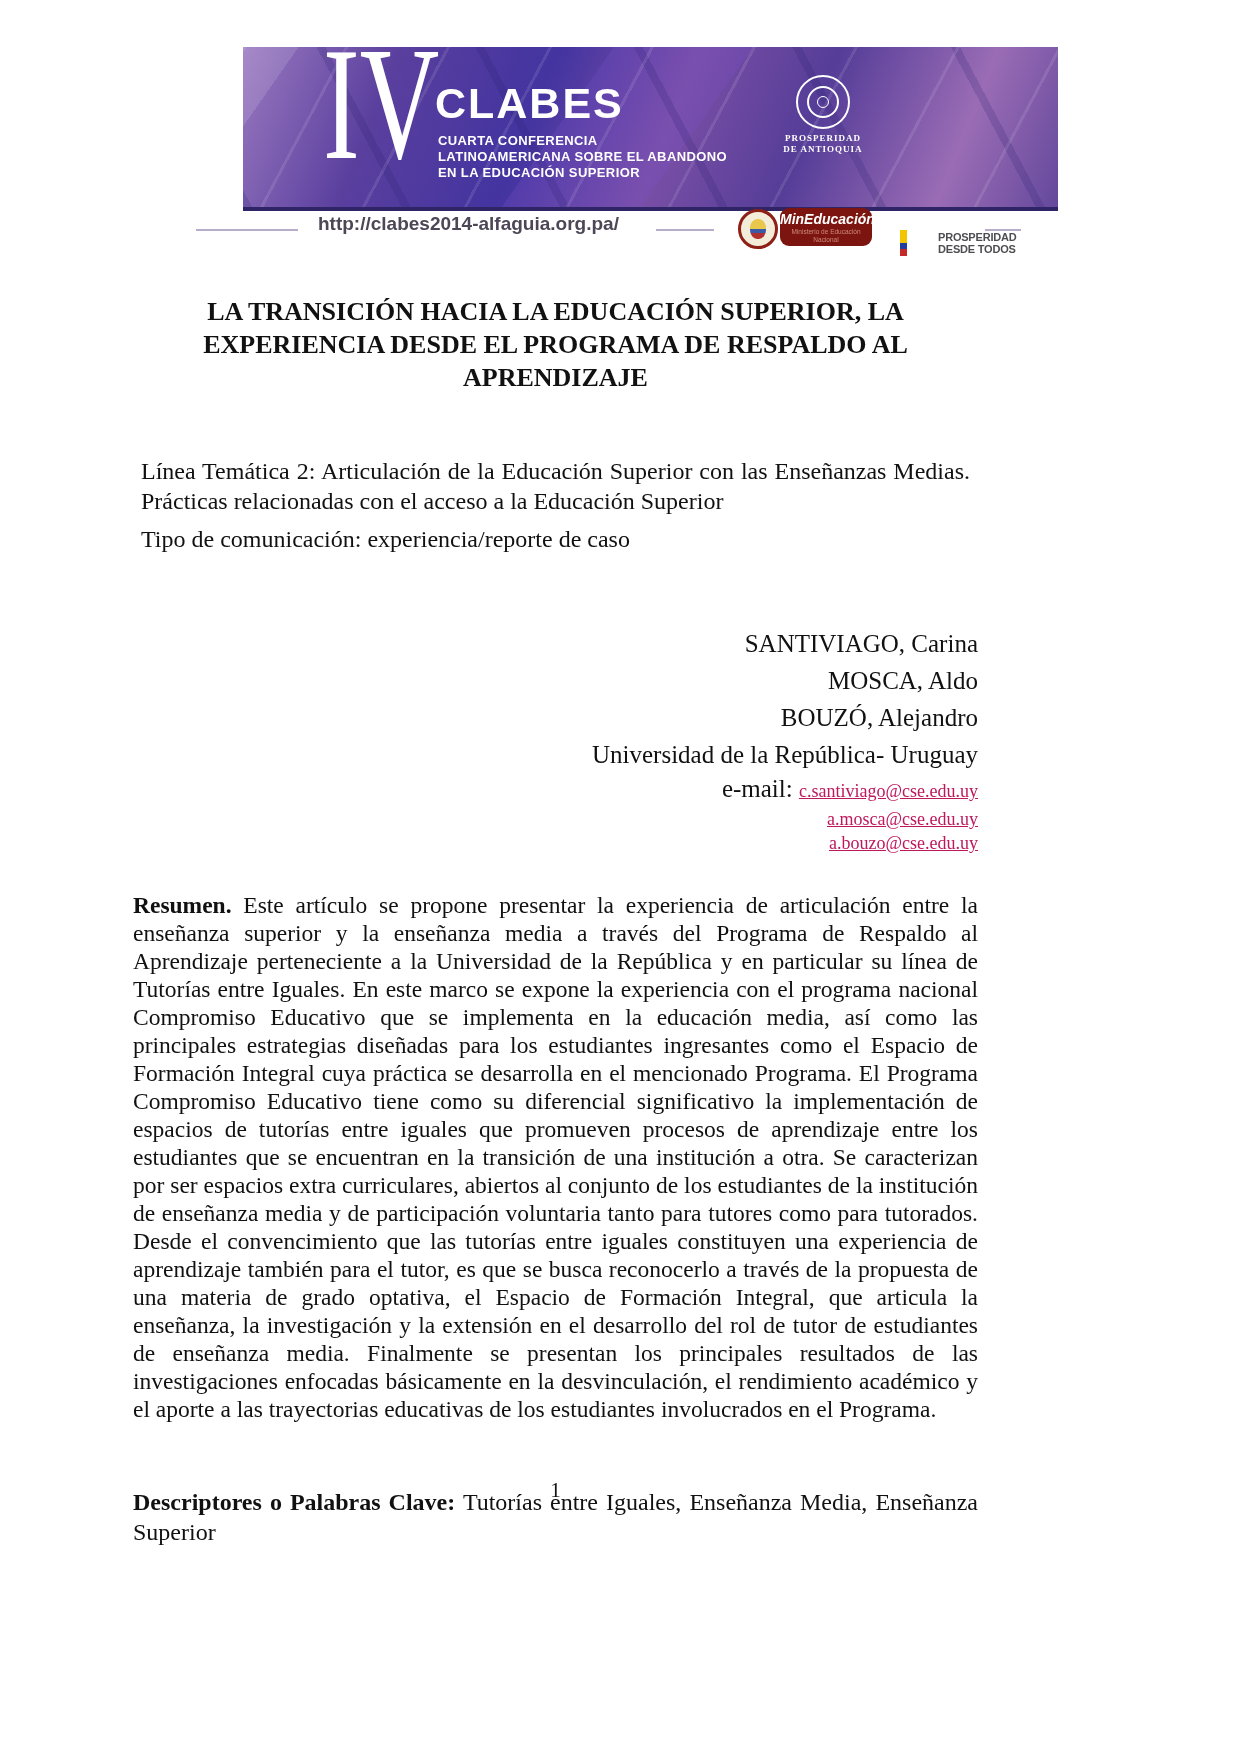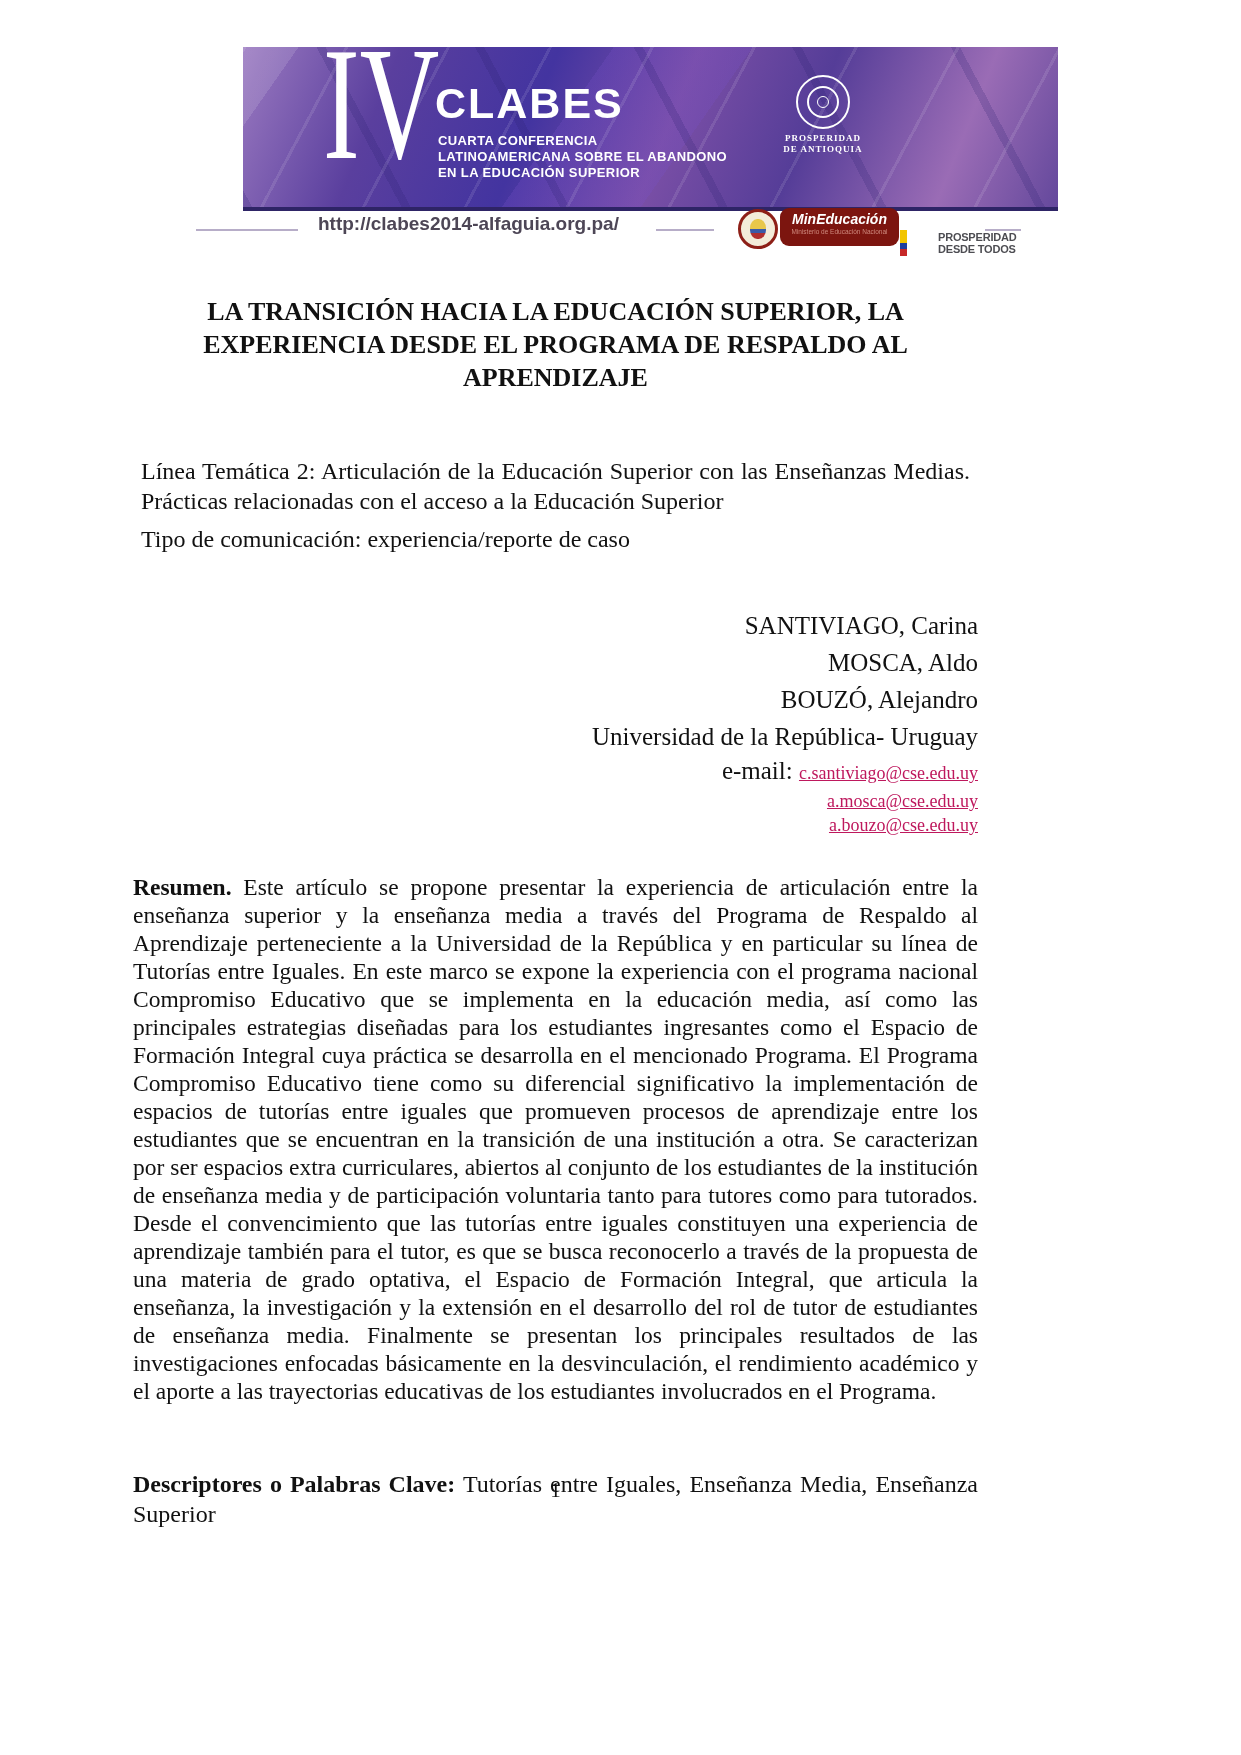--- a/index.html
+++ b/index.html
@@ -33,37 +33,37 @@
   .hline{position:absolute;height:2px;background:#b7adc8;}
   .hl-left{left:196px;top:229px;width:102px;}
   .hl-mid{left:656px;top:229px;width:58px;}
   .hl-right{left:985px;top:229px;width:36px;}
   .url{position:absolute;left:318px;top:213px;font-family:"Liberation Sans",sans-serif;
     font-weight:bold;font-size:19px;color:#4d4656;}
   .coat{position:absolute;left:738px;top:209px;width:34px;height:34px;border-radius:50%;
     border:3px solid #8d1f17;background:#f3ecd9;display:flex;align-items:center;justify-content:center;}
   .coat .ci{width:16px;height:20px;border-radius:45%;
     background:linear-gradient(#e8c74a 0 50%,#3a5aa8 50% 72%,#b03030 72%);}
-  .mined{position:absolute;left:780px;top:208px;width:119px;height:38px;background:#7c150f;
+  .mined{position:absolute;left:780px;top:208px;width:92px;height:38px;background:#7c150f;
     border-radius:9px;color:#fff;text-align:center;padding-top:3px;box-sizing:border-box;}
   .mined-label{font-family:"Liberation Sans",sans-serif;font-weight:bold;font-style:italic;
     font-size:14px;line-height:17px;}
   .mined-sub{font-family:"Liberation Sans",sans-serif;font-size:6.5px;line-height:8px;color:#cf8a7e;}
   .prosp{position:absolute;left:900px;top:230px;display:flex;align-items:center;gap:28px;}
   .prosp-flag{width:7px;height:26px;margin-right:3px;
     background:linear-gradient(#f2c500 0 50%,#1f3e9e 50% 75%,#c62828 75%);}
   .prosp-text{font-family:"Liberation Sans",sans-serif;font-weight:bold;font-size:11px;
     line-height:12px;color:#4d4d52;letter-spacing:-0.2px;}
 
   
   .content{position:absolute;left:133px;top:295px;width:845px;}
   .title{margin:0;font-size:26px;line-height:33px;font-weight:bold;text-align:center;}
   .meta{margin:8px;font-size:24px;line-height:30px;text-align:justify;}
   .meta.first{margin-top:62px;}
-  .authors{margin-top:53px;text-align:right;}
+  .authors{margin-top:71px;text-align:right;}
   .author{font-size:25px;line-height:37px;}
   .email-line{font-size:25px;line-height:32px;}
   .email-line.small{font-size:18px;line-height:24px;}
   a.email-link{color:#be185d;text-decoration:underline;font-size:18px;}
   .abstract{margin:36px 0 0 0;font-size:23.5px;line-height:28px;text-align:justify;}
   .keywords{margin:64px 0 0 0;font-size:24px;line-height:30px;text-align:justify;}
   .bold{font-weight:bold;}
   .pagenum{position:absolute;left:133px;top:1478px;width:845px;text-align:center;font-size:21px;}
 </style>
 </head>

